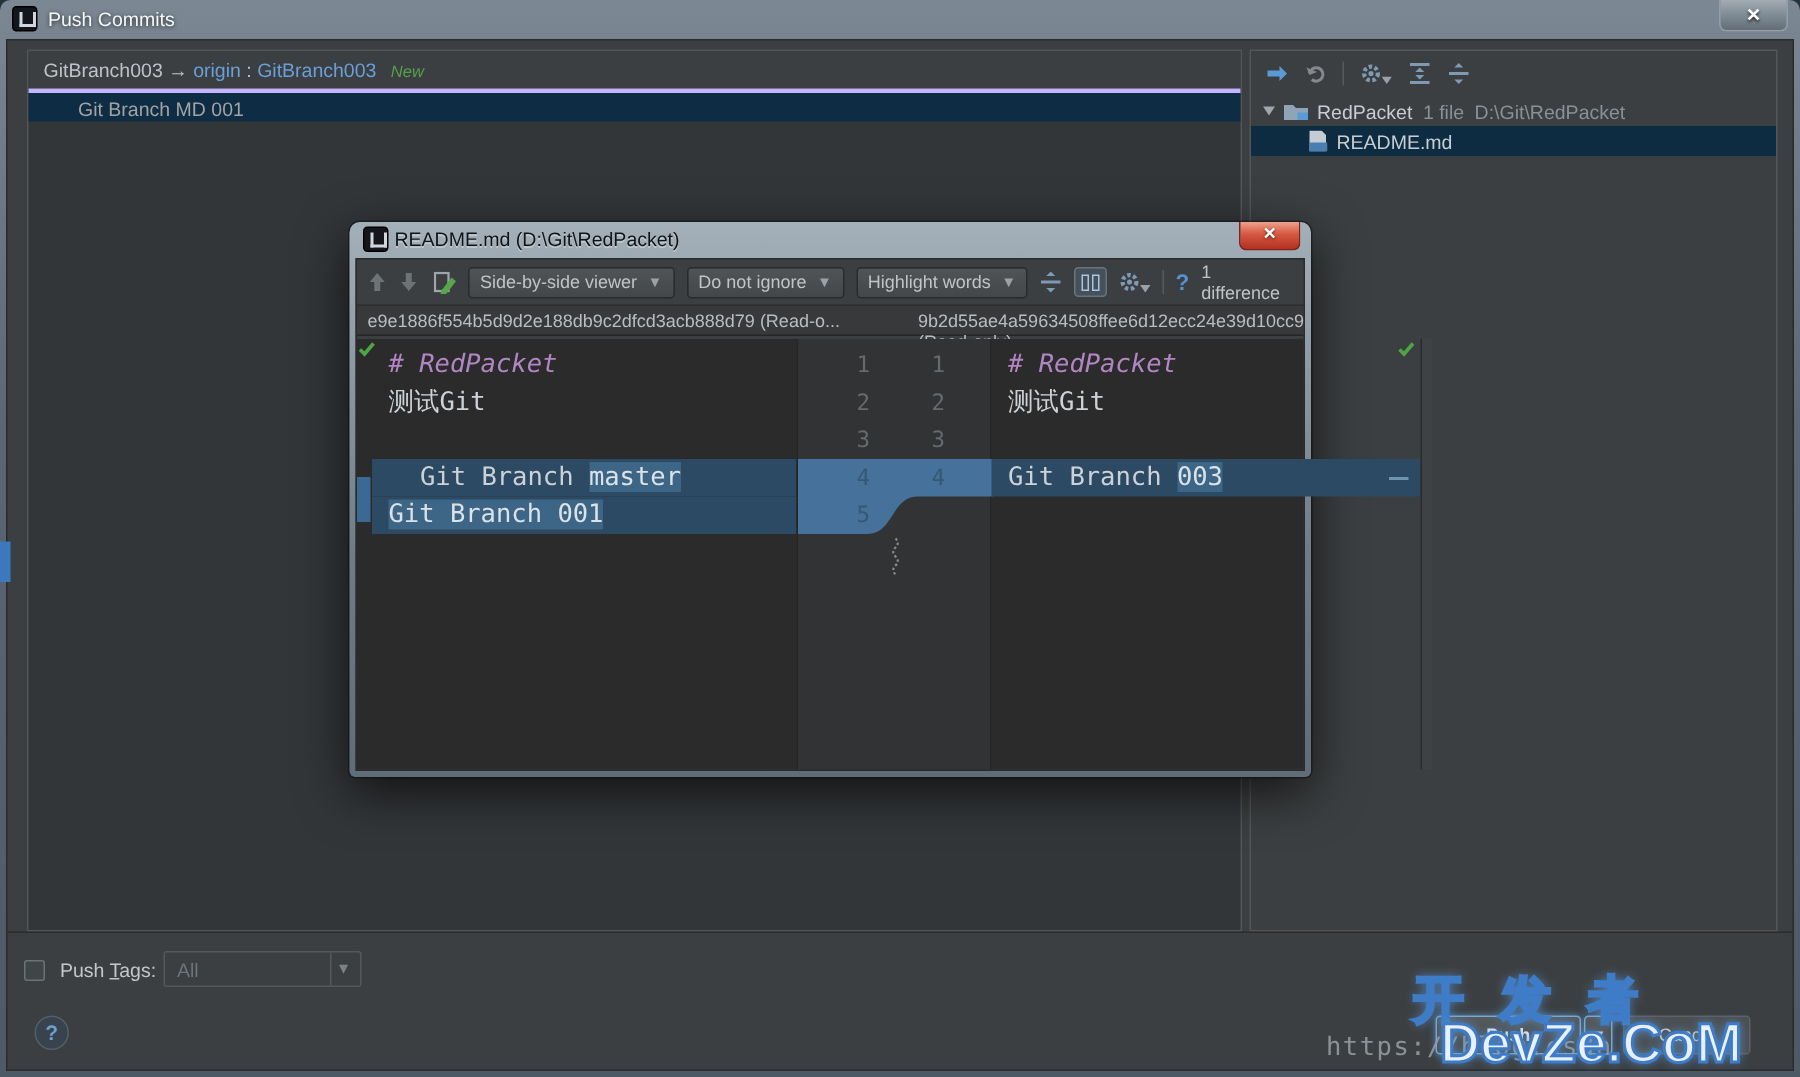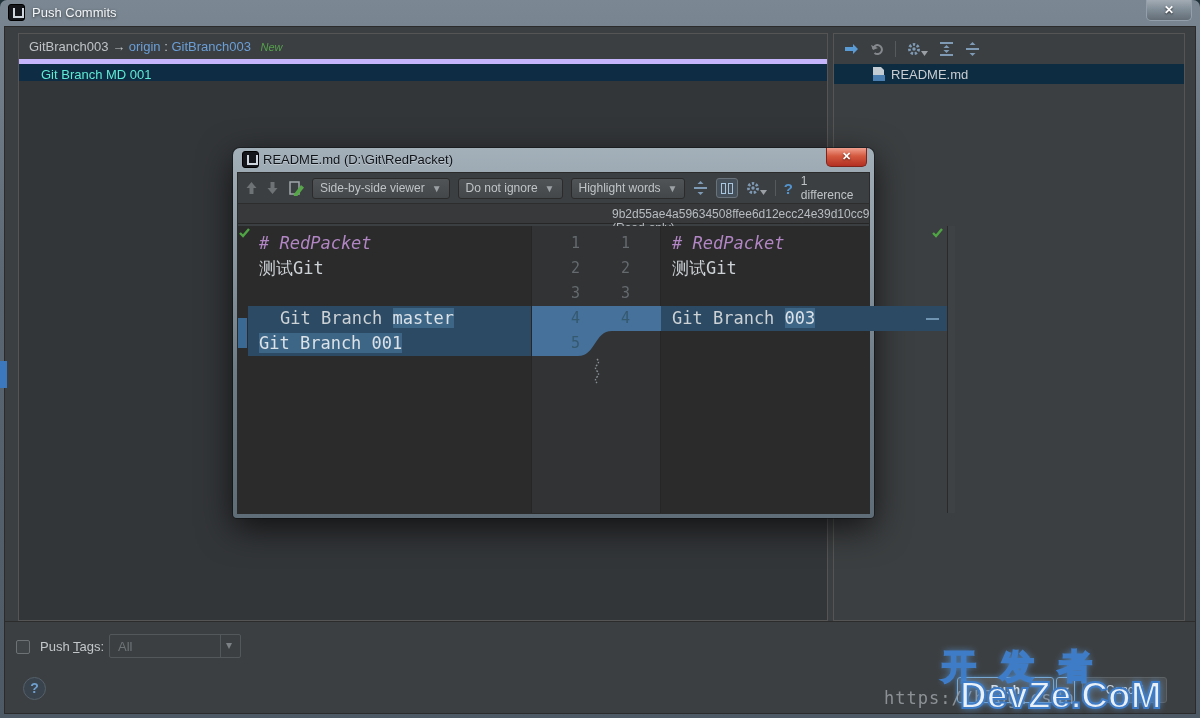--- a/index.html
+++ b/index.html
@@ -24,22 +24,22 @@
   .win-client { position:absolute; left:4px; right:4px; top:26px; bottom:4px;
                 background:#3c3f41; border:1px solid #2b2b2b; }
 
   
   .commits-panel { position:absolute; left:13px; top:6px; width:810px; height:588px;
                    border:1px solid #555; background:#333639; }
   .branch-row { height:25px; line-height:25px; padding-left:10px; background:#3c3f41;
                 font-size:13px; color:#bfc3c7; white-space:nowrap; }
   .branch-row .lnk { color:#6a9fd8;text-align:center; }
   .branch-row .badge { color:#55a04d; font-size:11px; font-style:italic; margin-left:6px; }
-  .commit-row { height:22px; line-height:22px; padding-left:22px; font-size:13px; color:#5eead4;
-                background:#0e2d44; border-top:5px solid #c4b5fd; }
+  .commit-row { height:22px; line-height:22px; padding-left:33px; font-size:13px; color:#a3a3a3;
+                background:#0e2d44; border-top:3px solid #c4b5fd; }
 
   
   .details-panel { position:absolute; left:828px; top:6px; width:352px; height:588px;
                    border:1px solid #555; background:#3c3f41; }
   .details-toolbar { height:30px; display:flex; align-items:center; gap:11px; padding:0 10px; }
   .tb-sep { width:1px; height:16px; background:#565a5d; }
   .tree-row { height:20px; display:flex; align-items:center; font-size:13px; color:#c9cdd1;
               white-space:nowrap; }
   .tree-row .dim { color:#8a9094; margin-left:7px; }
   .tree-row.selected { background:#0d2c42; }
@@ -195,20 +195,32 @@
             </svg>
         </span>
         <span>
           <svg width="15" height="14">
               <rect x="1" y="6" width="13" height="2" fill="#7e9ab5"></rect>
               <path d="M7.5 0 l3 3 h-6 z" fill="#7e9ab5"></path>
               <path d="M7.5 14 l-3 -3 h6 z" fill="#7e9ab5"></path>
             </svg>
         </span>
       </div>
+      <div class="tree-row">
+        <span class="expander"></span>
+        <span class="tw" style="margin-right:6px">
+          <svg width="16" height="12">
+              <path d="M0 2 h6 l2 2 h8 v8 h-16 z" fill="#8fa4b7"></path>
+              <rect x="9" y="7" width="7" height="5" fill="#5b9bd5"></rect>
+            </svg>
+        </span>
+        <span>RedPacket</span>
+        <span class="dim">1 file</span>
+        <span class="dim">D:\Git\RedPacket</span>
+      </div>
       <div class="tree-row selected" style="padding-left:38px">
         <span class="tw" style="margin-right:6px">
           <svg width="13" height="14">
               <path d="M1 0 h8 l3 3 v11 h-11 z" fill="#c3ccd3"></path>
               <rect x="1" y="8" width="12" height="6" fill="#4a7eb0"></rect>
             </svg>
         </span>
         <span>README.md</span>
       </div>
     </div>
@@ -281,20 +293,21 @@
         <svg width="7" height="5">
             <path d="M0 0 h7 l-3.5 5 z" fill="#9aa0a5"></path>
           </svg>
       </span>
       <span class="tb-sep"></span>
       <span class="help-q">?</span>
       <span class="diff-count">1 difference</span>
     </div>
 
     <div class="dlg-hashes">
+      <span class="hash-left">e9e1886f554b5d9d2e188db9c2dfcd3acb888d79 (Read-o...</span>
       <span class="hash-right">9b2d55ae4a59634508ffee6d12ecc24e39d10cc9 (Read-only)</span>
     </div>
 
     <div class="diff">
 
       <div class="stripe-l">
         <span class="chk" style="left:1px; top:2px;">
           <svg width="11" height="10">
               <polyline points="1,5 4,8 10,1" fill="none" stroke="#4fa543" stroke-width="2.4"></polyline>
             </svg>

